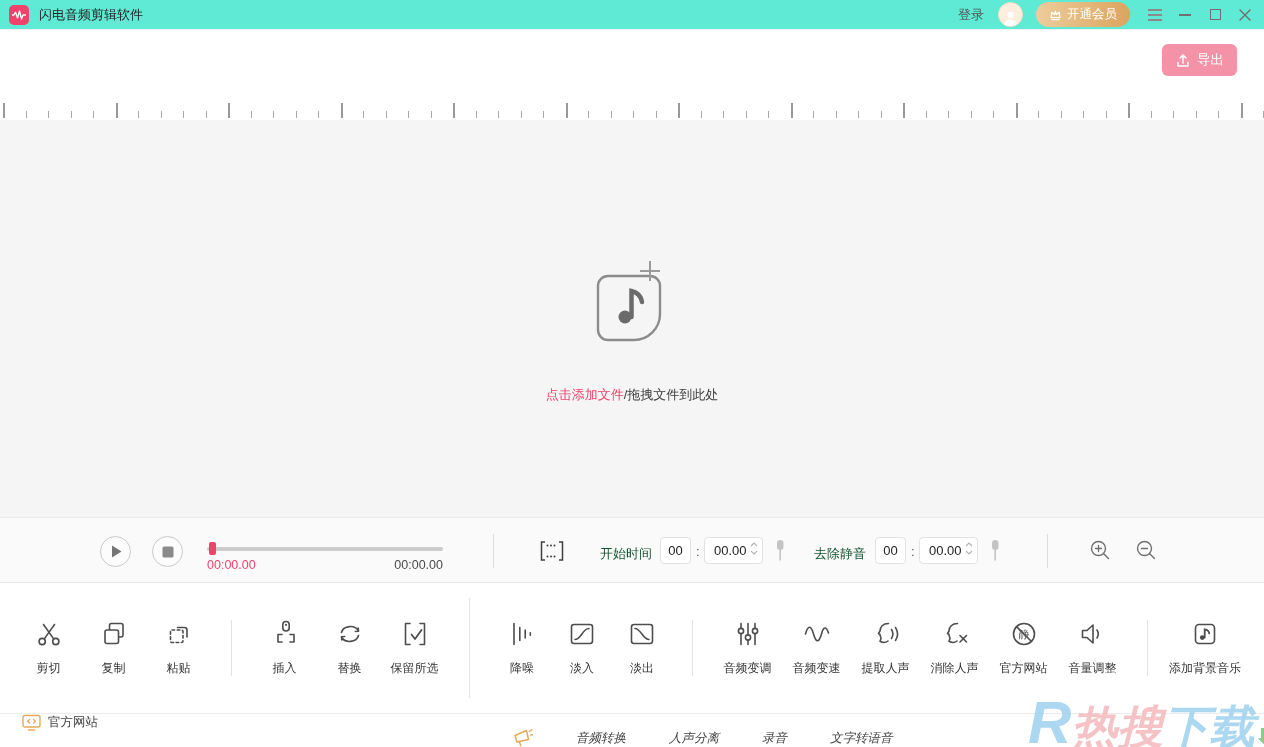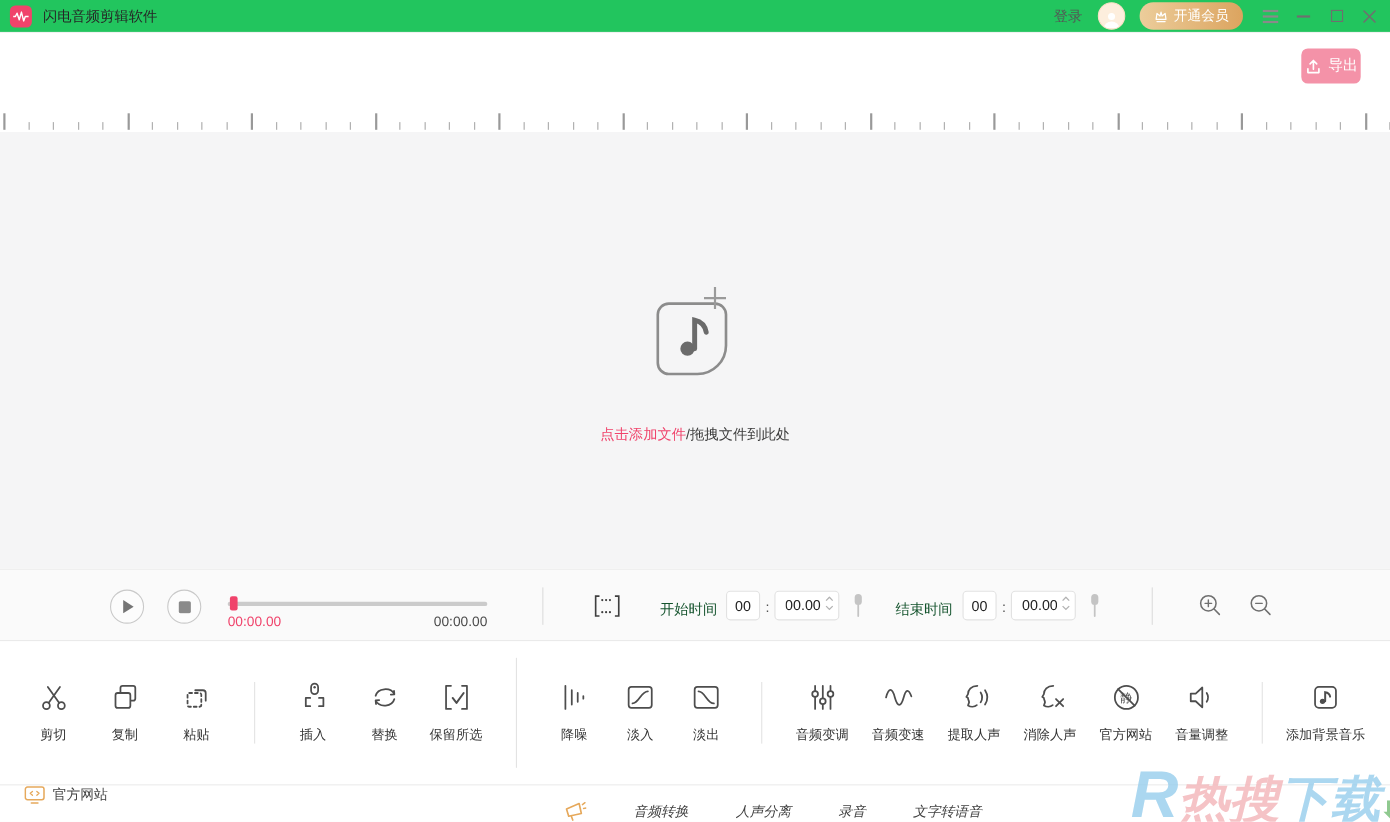--- a/index.html
+++ b/index.html
@@ -1,41 +1,41 @@
 <!DOCTYPE html>
 <html><head>
 <meta charset="utf-8">
 <style>
   * { box-sizing: border-box; margin: 0; padding: 0; }
   html, body { width: 1264px; height: 747px; overflow: hidden; }
   body { font-family: "Liberation Sans", sans-serif; background: #fff; position: relative; color: #333; }
 
   
-  #titlebar { height: 30px; display: flex; align-items: center; border-bottom: 1px solid #f1f1f1; background: #22c55e; justify-content: space-between; }
+  #titlebar { height: 30px; display: flex; align-items: center; border-bottom: 1px solid #f1f1f1; background: #5eead4; justify-content: space-between; }
   .app-icon { width: 20px; height: 20px; border-radius: 5px; background: #f0436b; margin-left: 9px;
               display: flex; align-items: center; justify-content: center; flex: none; }
   .app-title { margin-left: 10px; font-size: 13px; color: #262626; }
   #titlebar-right { margin-left: auto; display: flex; align-items: center; }
   .login-link { font-size: 13px; color: #555; cursor: pointer; }
   .avatar { width: 25px; height: 25px; border-radius: 50%; background: #fdeedd; border: 1px solid #f8e0c4;
             margin-left: 14px; display: flex; align-items: flex-end; justify-content: center; overflow: hidden; cursor: pointer; }
   .vip-btn { margin-left: 13px; height: 25px; padding: 0 13px; border-radius: 13px; border: none; cursor: pointer;
              background: linear-gradient(90deg,#eccd9b,#dca45f); color: #fff; font-size: 12.5px;
              display: flex; align-items: center; gap: 5px; font-family: inherit; }
   .winbtn { width: 30px; height: 30px; display: flex; align-items: center; justify-content: center; cursor: pointer; color: #7c7c7c; }
   .winbtn.first { margin-left: 10px; }
   .ham { display: flex; flex-direction: column; gap: 3px; }
   .ham i { display: block; width: 14px; height: 2px; background: #8a8a8a; }
   .min-glyph { width: 12px; height: 2px; background: #6f6f6f; }
   .max-glyph { width: 11px; height: 11px; border: 1.5px solid #6f6f6f; }
   #close-btn { margin-right: 4px; }
 
   
   #header { position: relative; height: 90px; background: #fff; }
-  .export-btn { position: absolute; right: 27px; top: 14px; width: 54px; height: 32px; border: none; cursor: pointer;
+  .export-btn { position: absolute; right: 27px; top: 14px; width: 75px; height: 32px; border: none; cursor: pointer;
                 border-radius: 6px; background: #f492a8; color: #fff; font-size: 13.5px; font-family: inherit;
                 display: flex; align-items: center; justify-content: center; gap: 6px; }
   #ruler { position: absolute; left: 0; right: 0; bottom: 0; height: 22px; }
   #ruler .tick { position: absolute; bottom: 2px; width: 1px; height: 7px; background: #a9a9a9; }
   #ruler .tick.tall { height: 15px; width: 2px; background: #999; }
 
   
   #canvas { position: absolute; top: 120px; left: 0; right: 0; height: 397px; background: #f5f5f6;
             display: flex; flex-direction: column; align-items: center; }
   #dropzone { margin-top: 140px; display: flex; flex-direction: column; align-items: center; cursor: pointer; }
@@ -279,21 +279,21 @@
         </svg>
     </span>
   </span>
   <span class="pin" style="left:773px;">
     <svg width="14" height="23" viewBox="0 0 14 23">
         <rect x="4" y="1" width="6.5" height="10" rx="3.25" fill="#c4c4c4"></rect>
         <path d="M7.2,11 V21" stroke="#c4c4c4" stroke-width="1.6" stroke-linecap="round"></path>
       </svg>
   </span>
 
-  <span class="t-label" style="left:814px;">结束时间</span>
+  <span class="t-label" style="left:814px;">去除静音</span>
   <input class="t-input min" style="left: 875px;" value="00">
   <span class="colon" style="left:911px;">:</span>
   <span class="sec-wrap" style="left:919px;">
     <input class="t-input" value="00.00" style="">
     <span class="spinner">
       <svg width="8" height="5" viewBox="0 0 8 5">
           <path d="M1,4 L4,1 L7,4" stroke="#b3b3b3" stroke-width="1.2" fill="none"></path>
         </svg>
       <svg width="8" height="5" viewBox="0 0 8 5">
           <path d="M1,1 L4,4 L7,1" stroke="#b3b3b3" stroke-width="1.2" fill="none"></path>

